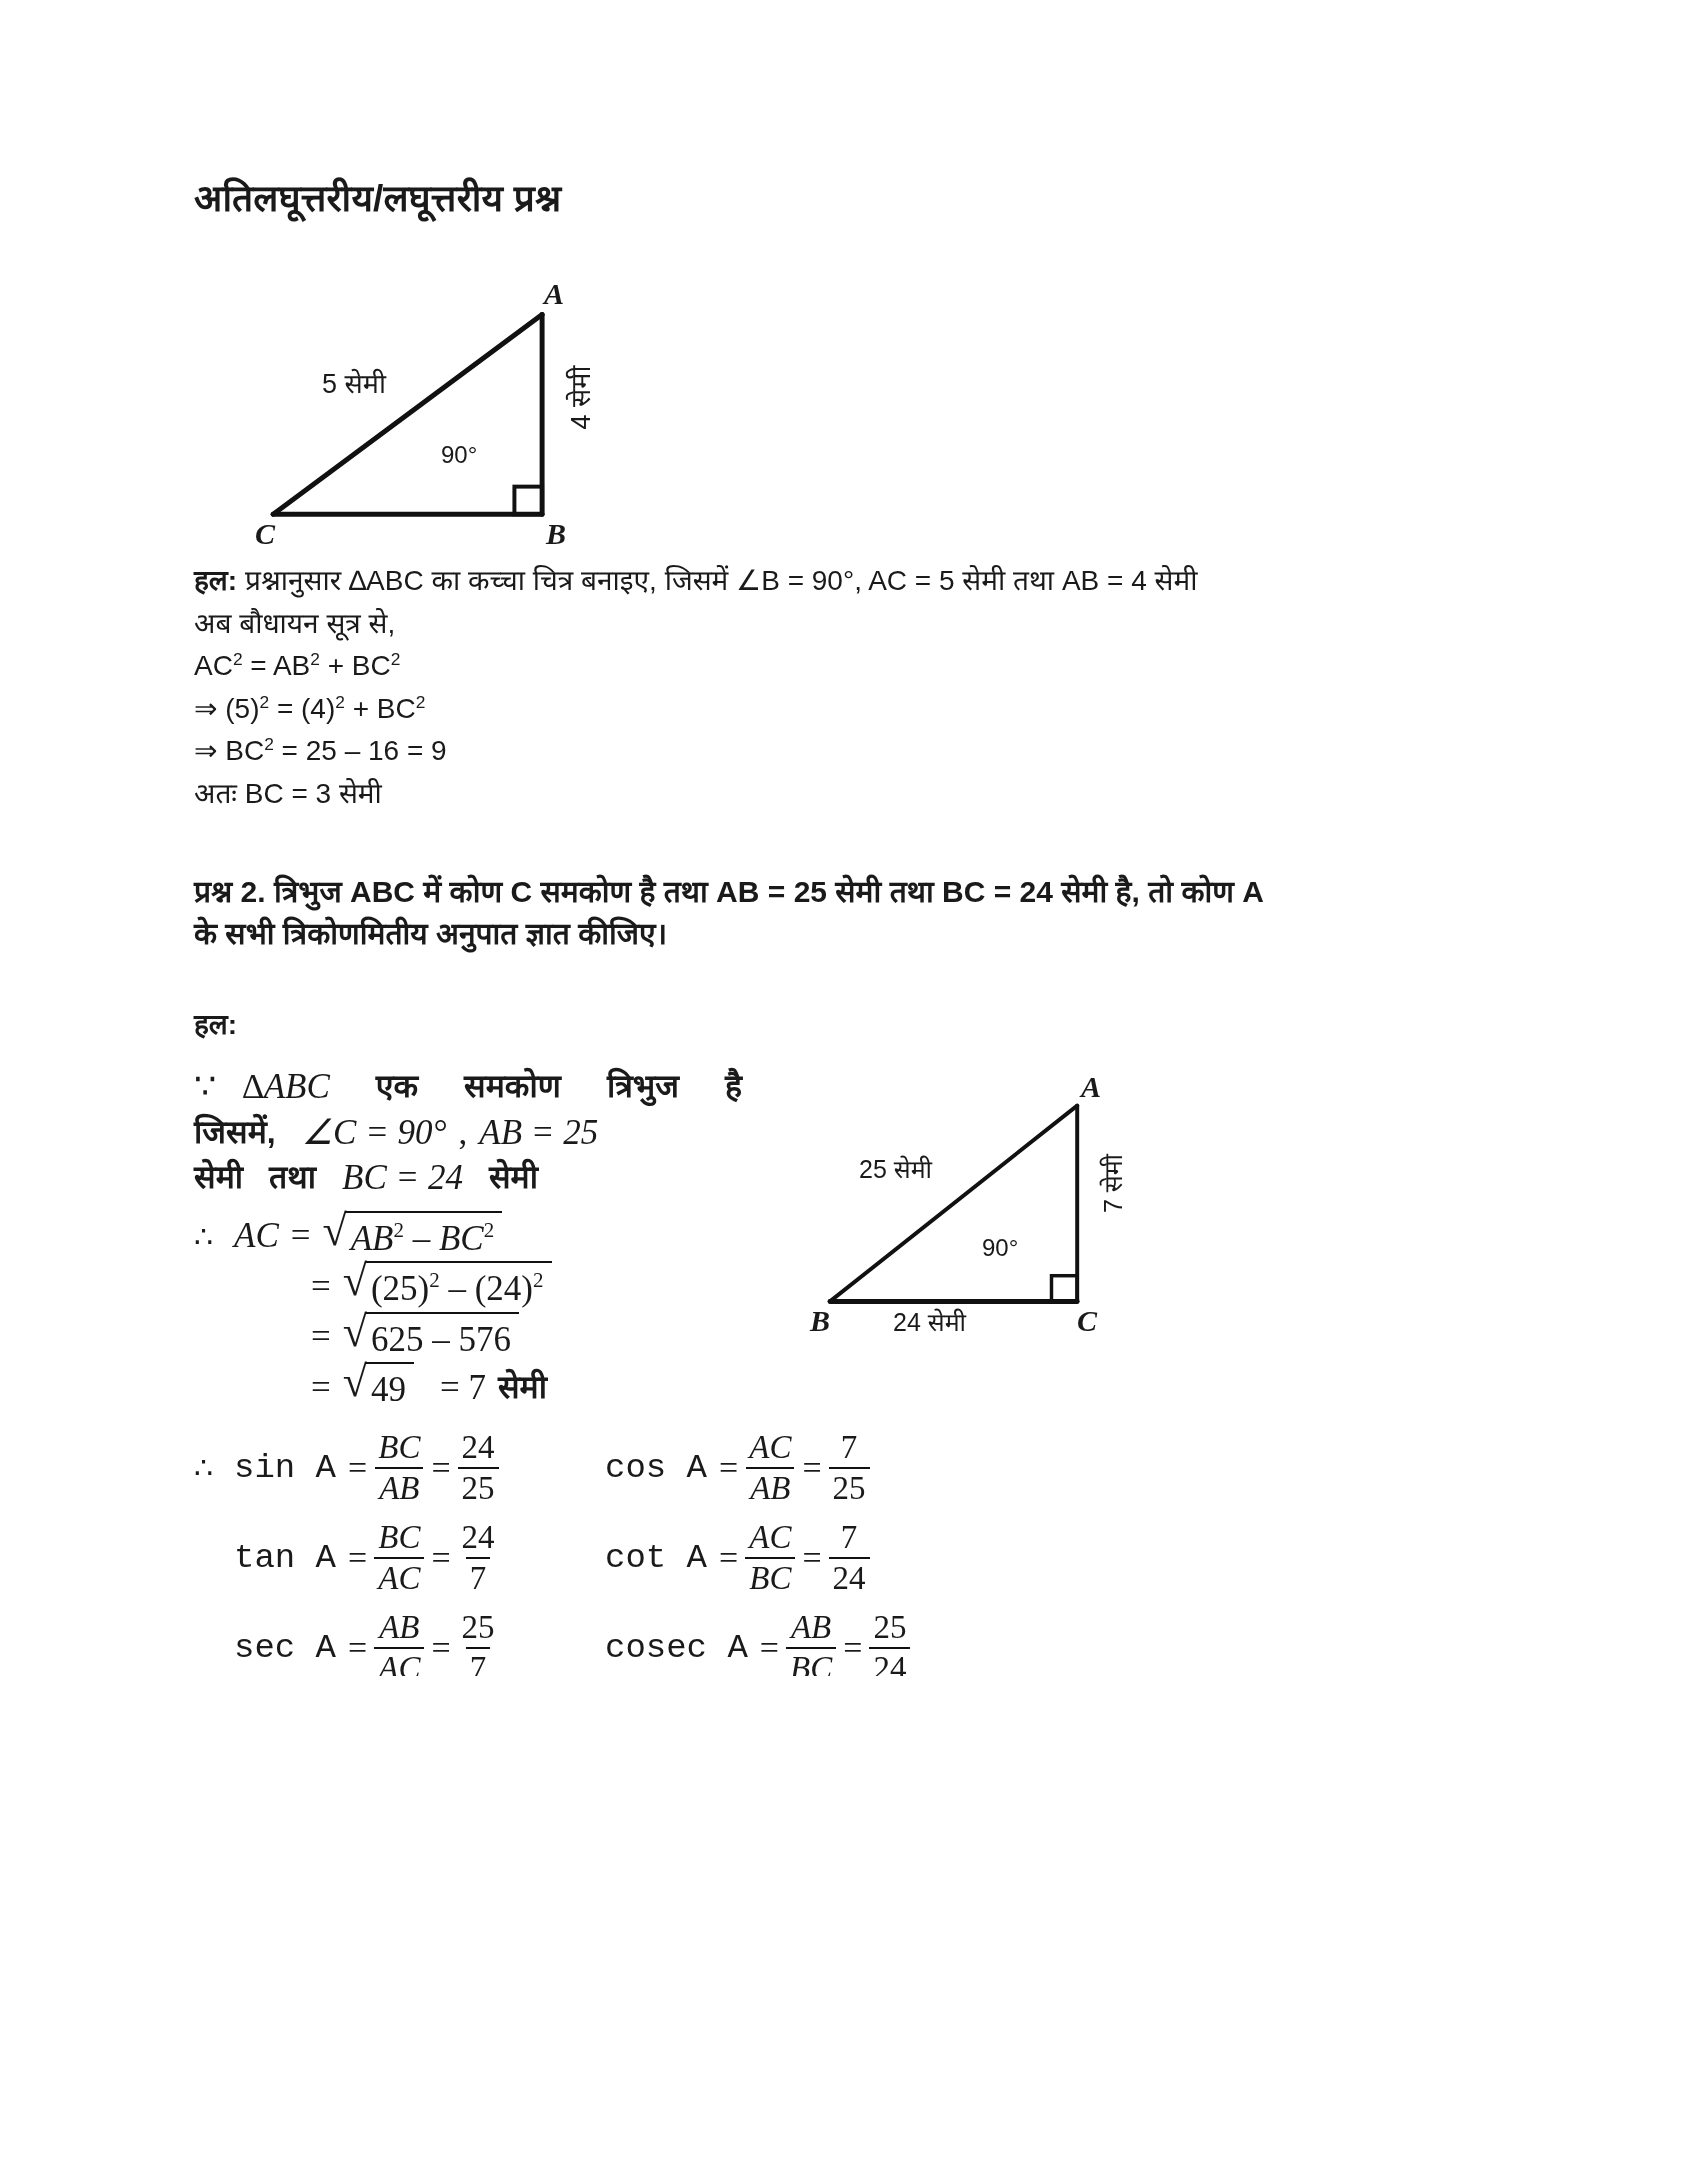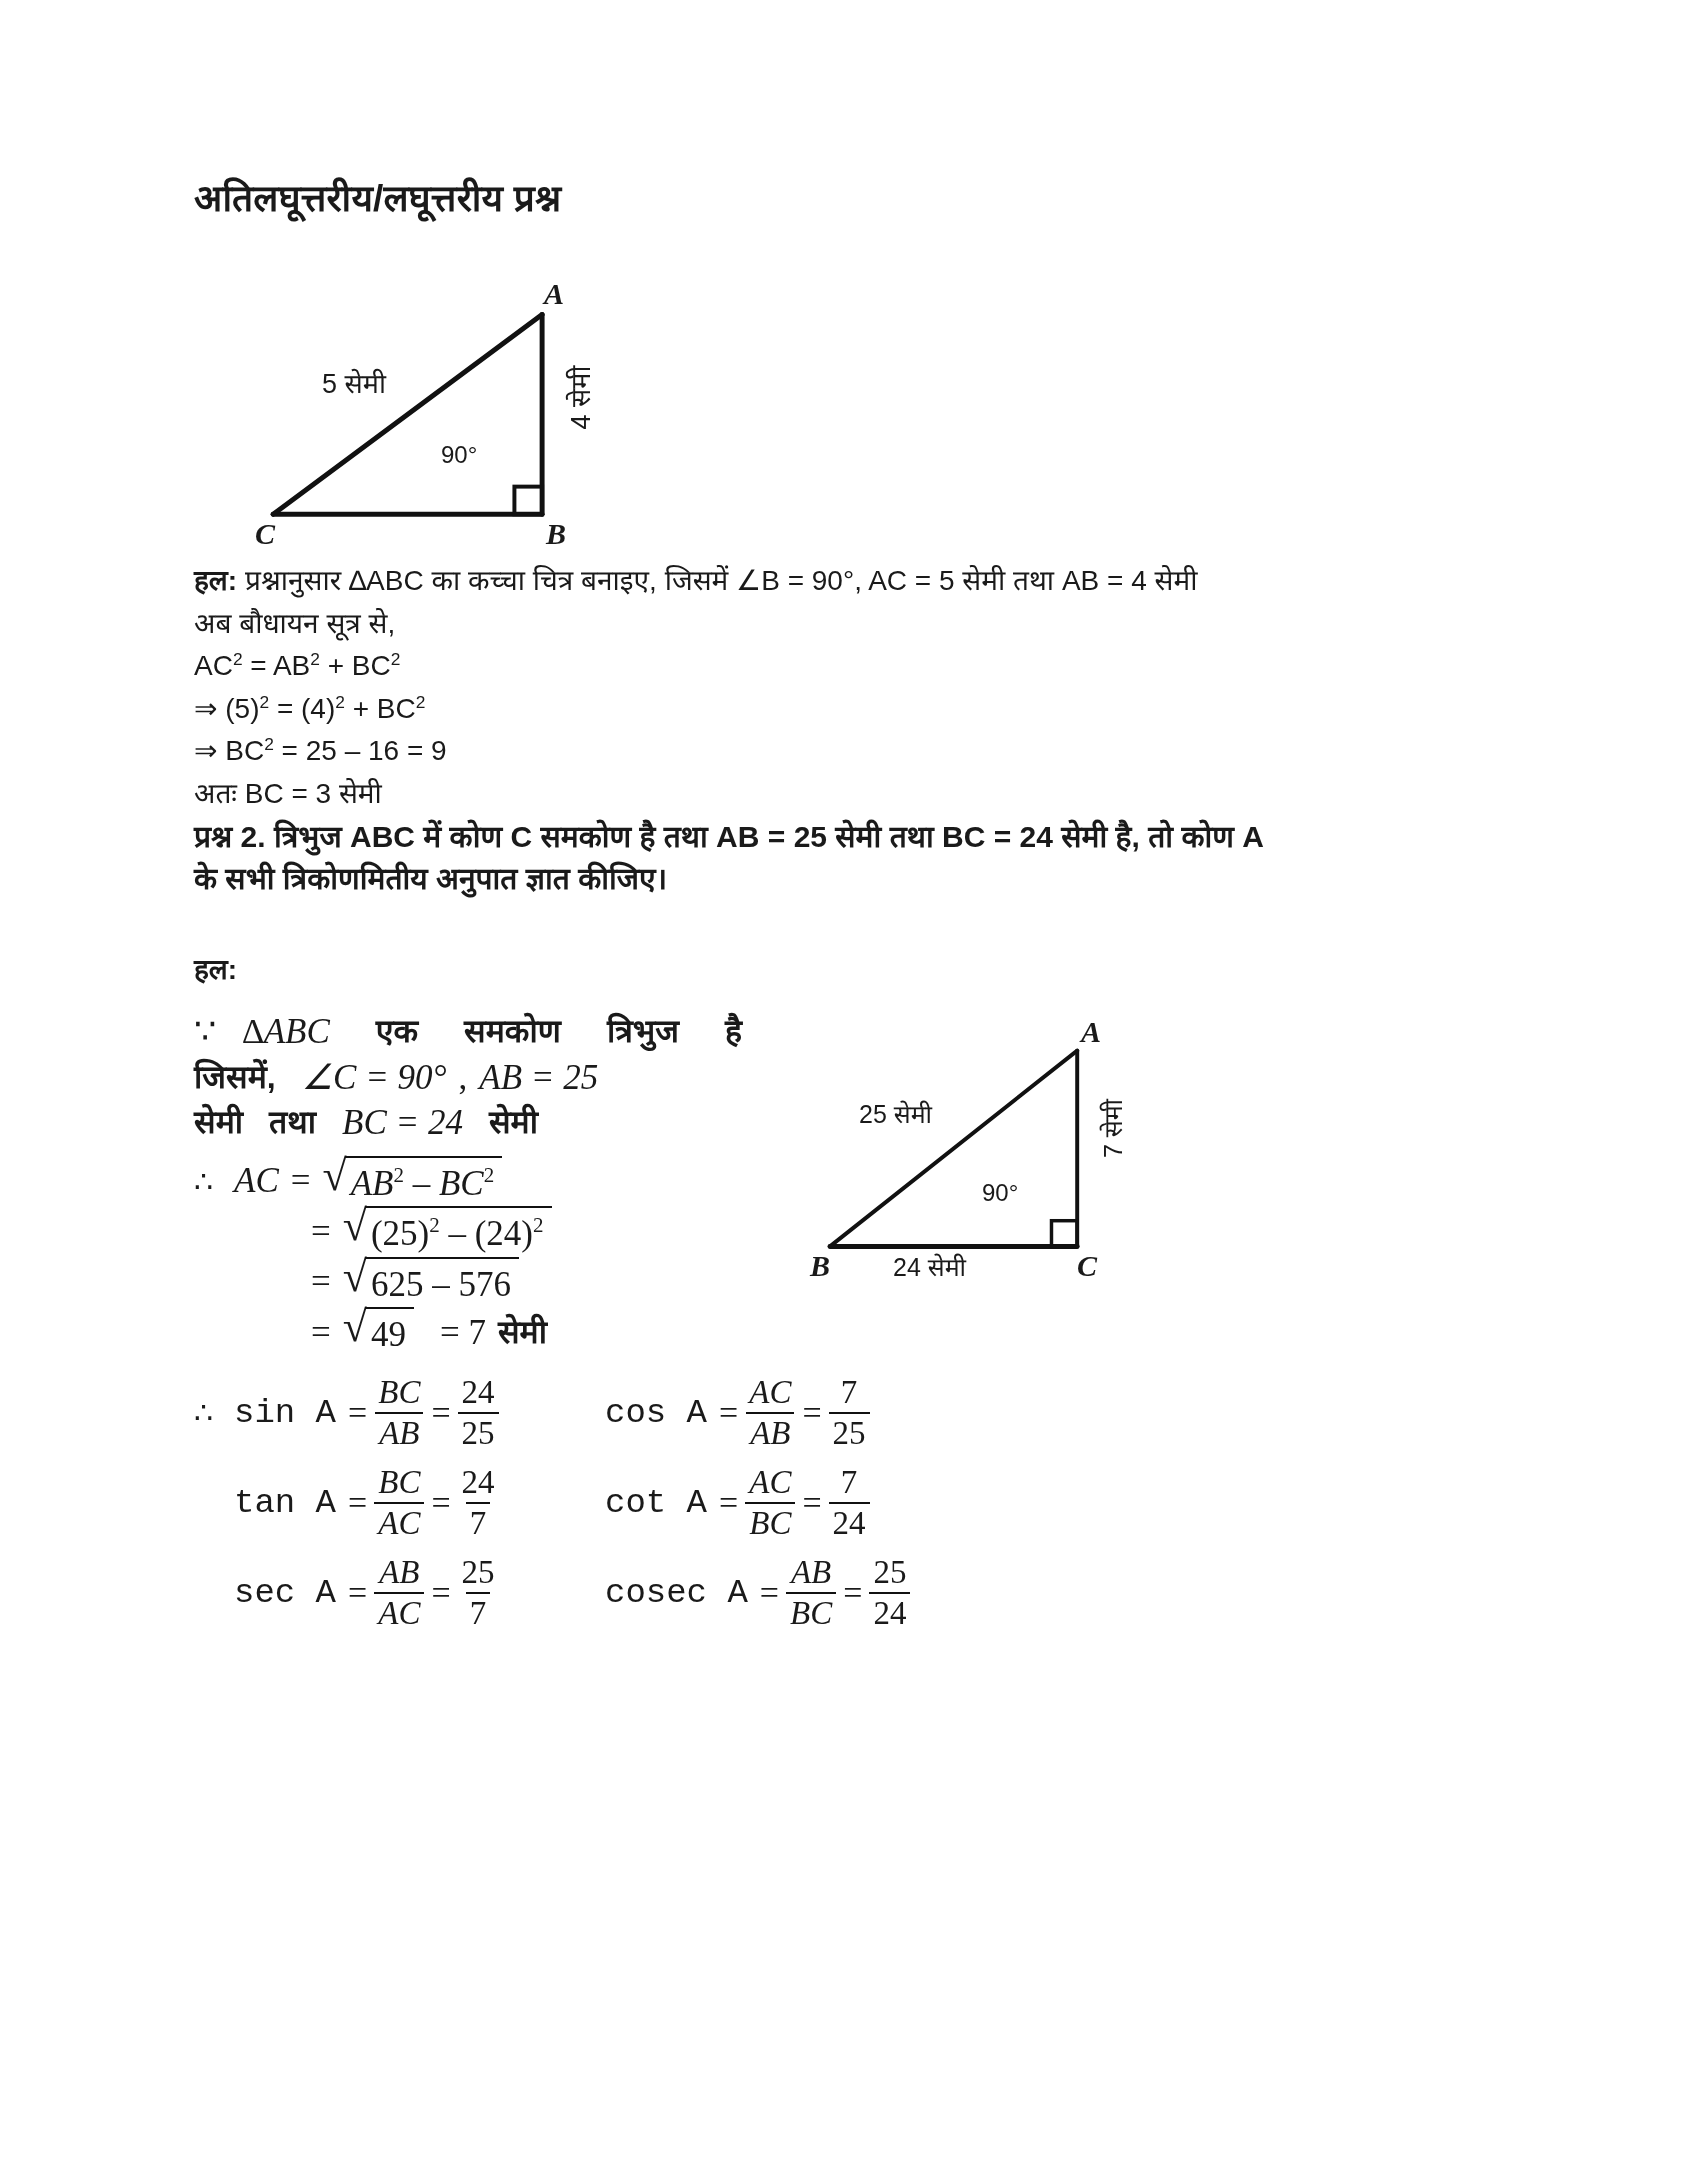--- a/index.html
+++ b/index.html
@@ -219,21 +219,21 @@
         <span>⇒ (5)</span><sup class="exp">2</sup><span> = (4)</span><sup class="exp">2</sup><span> + BC</span><sup class="exp">2</sup>
       </span>
 
       <span class="sol-line">
         <span>⇒ BC</span><sup class="exp">2</sup><span> = 25 – 16 = 9</span>
       </span>
 
       <span class="sol-line">अतः BC = 3 सेमी</span>
     </div>
 
-    <div class="question" style="">
+    <div class="question" style="margin-top:55px;">
       <span class="q-line">प्रश्न 2. त्रिभुज ABC में कोण C समकोण है तथा AB = 25 सेमी तथा BC = 24 सेमी है, तो कोण A</span>
       <span class="q-line">के सभी त्रिकोणमितीय अनुपात ज्ञात कीजिए।</span>
     </div>
 
     <div class="solution-block" style="margin-top:48px;">
       <span class="sol-label">हल:</span>
     </div>
 
     <div class="math-area">
 

